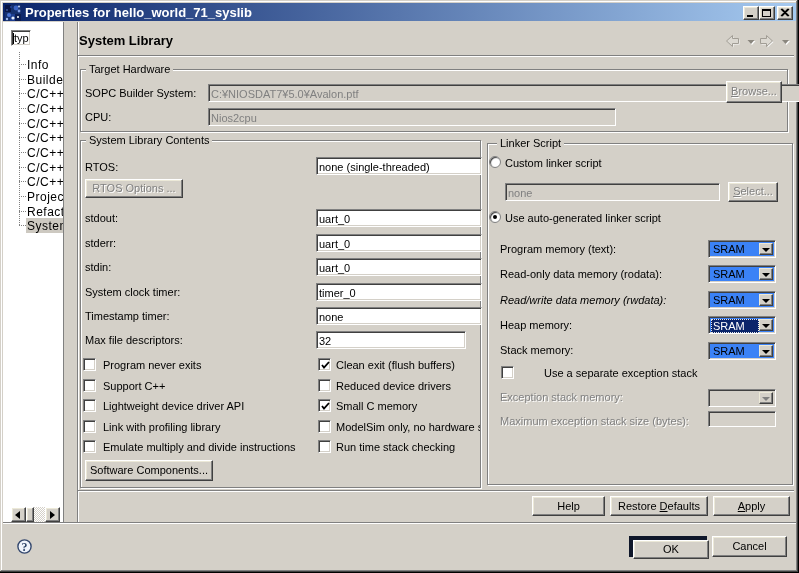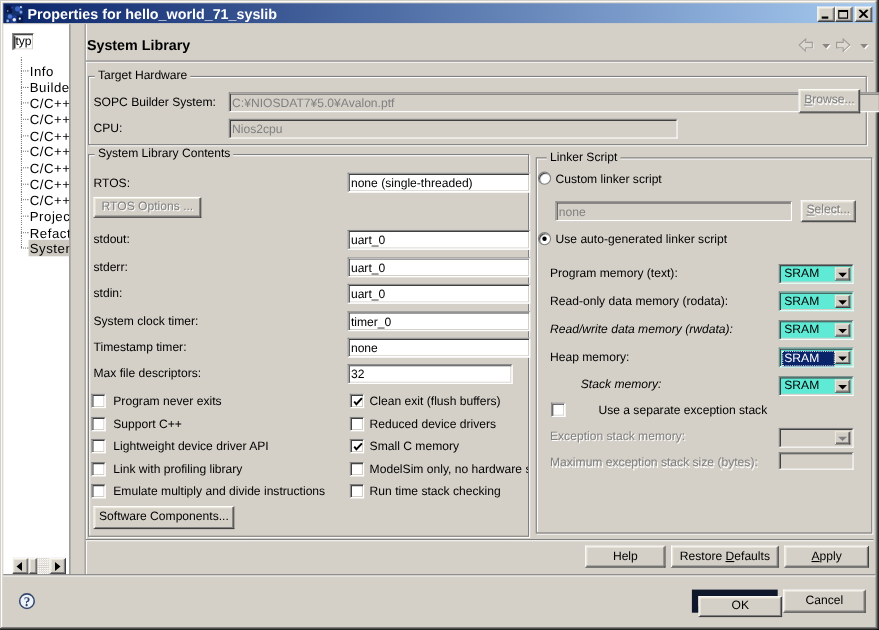--- a/index.html
+++ b/index.html
@@ -30,21 +30,21 @@
 
 .cb{position:absolute;width:13px;height:13px;border:1px solid;border-color:#808080 #fff #fff #808080;
   box-shadow:inset 1px 1px 0 #404040, inset -1px -1px 0 #d4d0c8;background:#fff;box-sizing:border-box;}
 .cb svg{position:absolute;left:2px;top:2px;}
 
 .rad{position:absolute;width:12px;height:12px;border-radius:50%;background:#fff;box-sizing:border-box;
   border:1px solid #808080;box-shadow:inset 1px 1px 1px #404040, inset -1px -1px 0 #fff, 1px 1px 0 #d4d0c8;}
 .rad .dot{position:absolute;left:3px;top:3px;width:4px;height:4px;border-radius:50%;background:#000;}
 
 .combo{position:absolute;width:68px;height:18px;border:1px solid;border-color:#808080 #fff #fff #808080;
-  box-shadow:inset 1px 1px 0 #404040, inset -1px -1px 0 #d4d0c8;background:#5eead4;box-sizing:border-box;}
+  box-shadow:inset 1px 1px 0 #404040, inset -1px -1px 0 #d4d0c8;background:#3b82f6;box-sizing:border-box;}
 .combo .txt{position:absolute;left:4px;top:2px;}
 .combo .arr{position:absolute;right:2px;top:2px;bottom:2px;width:14px;background:#d4d0c8;
   border:1px solid;border-color:#ece9d8 #404040 #404040 #ece9d8;box-shadow:inset -1px -1px 0 #808080;box-sizing:border-box;}
 .combo .arr:after{content:"";position:absolute;left:2px;top:4px;border:4px solid transparent;border-top:4px solid #000;border-bottom:none;}
 .combo.dis{background:#d4d0c8;}
 .combo.dis .arr:after{border-top-color:#808080;}
 
 .tbtn{position:absolute;width:16px;height:14px;background:#d4d0c8;
   border:1px solid;border-color:#fff #404040 #404040 #fff;box-shadow:inset -1px -1px 0 #808080, inset 1px 1px 0 #ece9d8;box-sizing:border-box;}
 
@@ -263,21 +263,21 @@
 <div class="lbl" style="left:500px;top:294px;font-style:italic;">Read/write data memory (rwdata):</div>
 <div class="combo" style="left:708px;top:291px;">
     <div class="txt">SRAM</div>
     <div class="arr"></div>
   </div>
 <div class="lbl" style="left:500px;top:319px;">Heap memory:</div>
 <div class="combo" style="left:708px;top:316px;">
     <div style="position:absolute;left:2px;top:2px;width:48px;height:14px;background:#0a246a;border:1px dotted #e8e8e8;box-sizing:border-box;color:#fff;padding-left:1px;">SRAM</div>
     <div class="arr"></div>
   </div>
-<div class="lbl" style="left:528px;top:344px;font-style:italic;">Stack memory:</div>
+<div class="lbl" style="left:500px;top:344px;">Stack memory:</div>
 <div class="combo" style="left:708px;top:342px;">
     <div class="txt">SRAM</div>
     <div class="arr"></div>
   </div>
 
 <div class="cb" style="left:501px;top:366px;"></div>
 <div class="lbl" style="left:544px;top:367px;">Use a separate exception stack</div>
 <div class="lbl distxt" style="left:500px;top:391px;">Exception stack memory:</div>
 <div class="combo dis" style="left:708px;top:389px;">
     <div class="arr"></div>
@@ -290,16 +290,16 @@
 <div class="btn" style="left:610px;top:496px;width:98px;height:20px;"><span style="top:3px;">Restore <u>D</u>efaults</span></div>
 <div class="btn" style="left:713px;top:496px;width:77px;height:20px;"><span style="top:3px;"><u>A</u>pply</span></div>
 
 <div class="sep" style="left:3px;top:522px;width:793px;"></div>
 
 <svg class="abs" style="left:17px;top:539px;" width="15" height="15">
   <circle cx="7.5" cy="7.5" r="6.6" fill="#eef3fb" stroke="#34486e" stroke-width="1.4"></circle>
   <text x="7.5" y="12" font-family="Liberation Serif" font-size="12" font-weight="bold" fill="#2e4468" text-anchor="middle">?</text>
 </svg>
 
-<div class="abs" style="left:629px;top:536px;width:78px;height:21px;border:6px solid #0f172a;box-sizing:border-box;">
+<div class="abs" style="left:629px;top:536px;width:78px;height:21px;border:4px solid #0f172a;box-sizing:border-box;">
   <div class="btn" style="left:0;top:0;width:76px;height:19px;"><span style="top:2px;">OK</span></div>
 </div>
 <div class="btn" style="left:712px;top:536px;width:75px;height:21px;"><span style="top:3px;">Cancel</span></div>
 
 </body></html>

